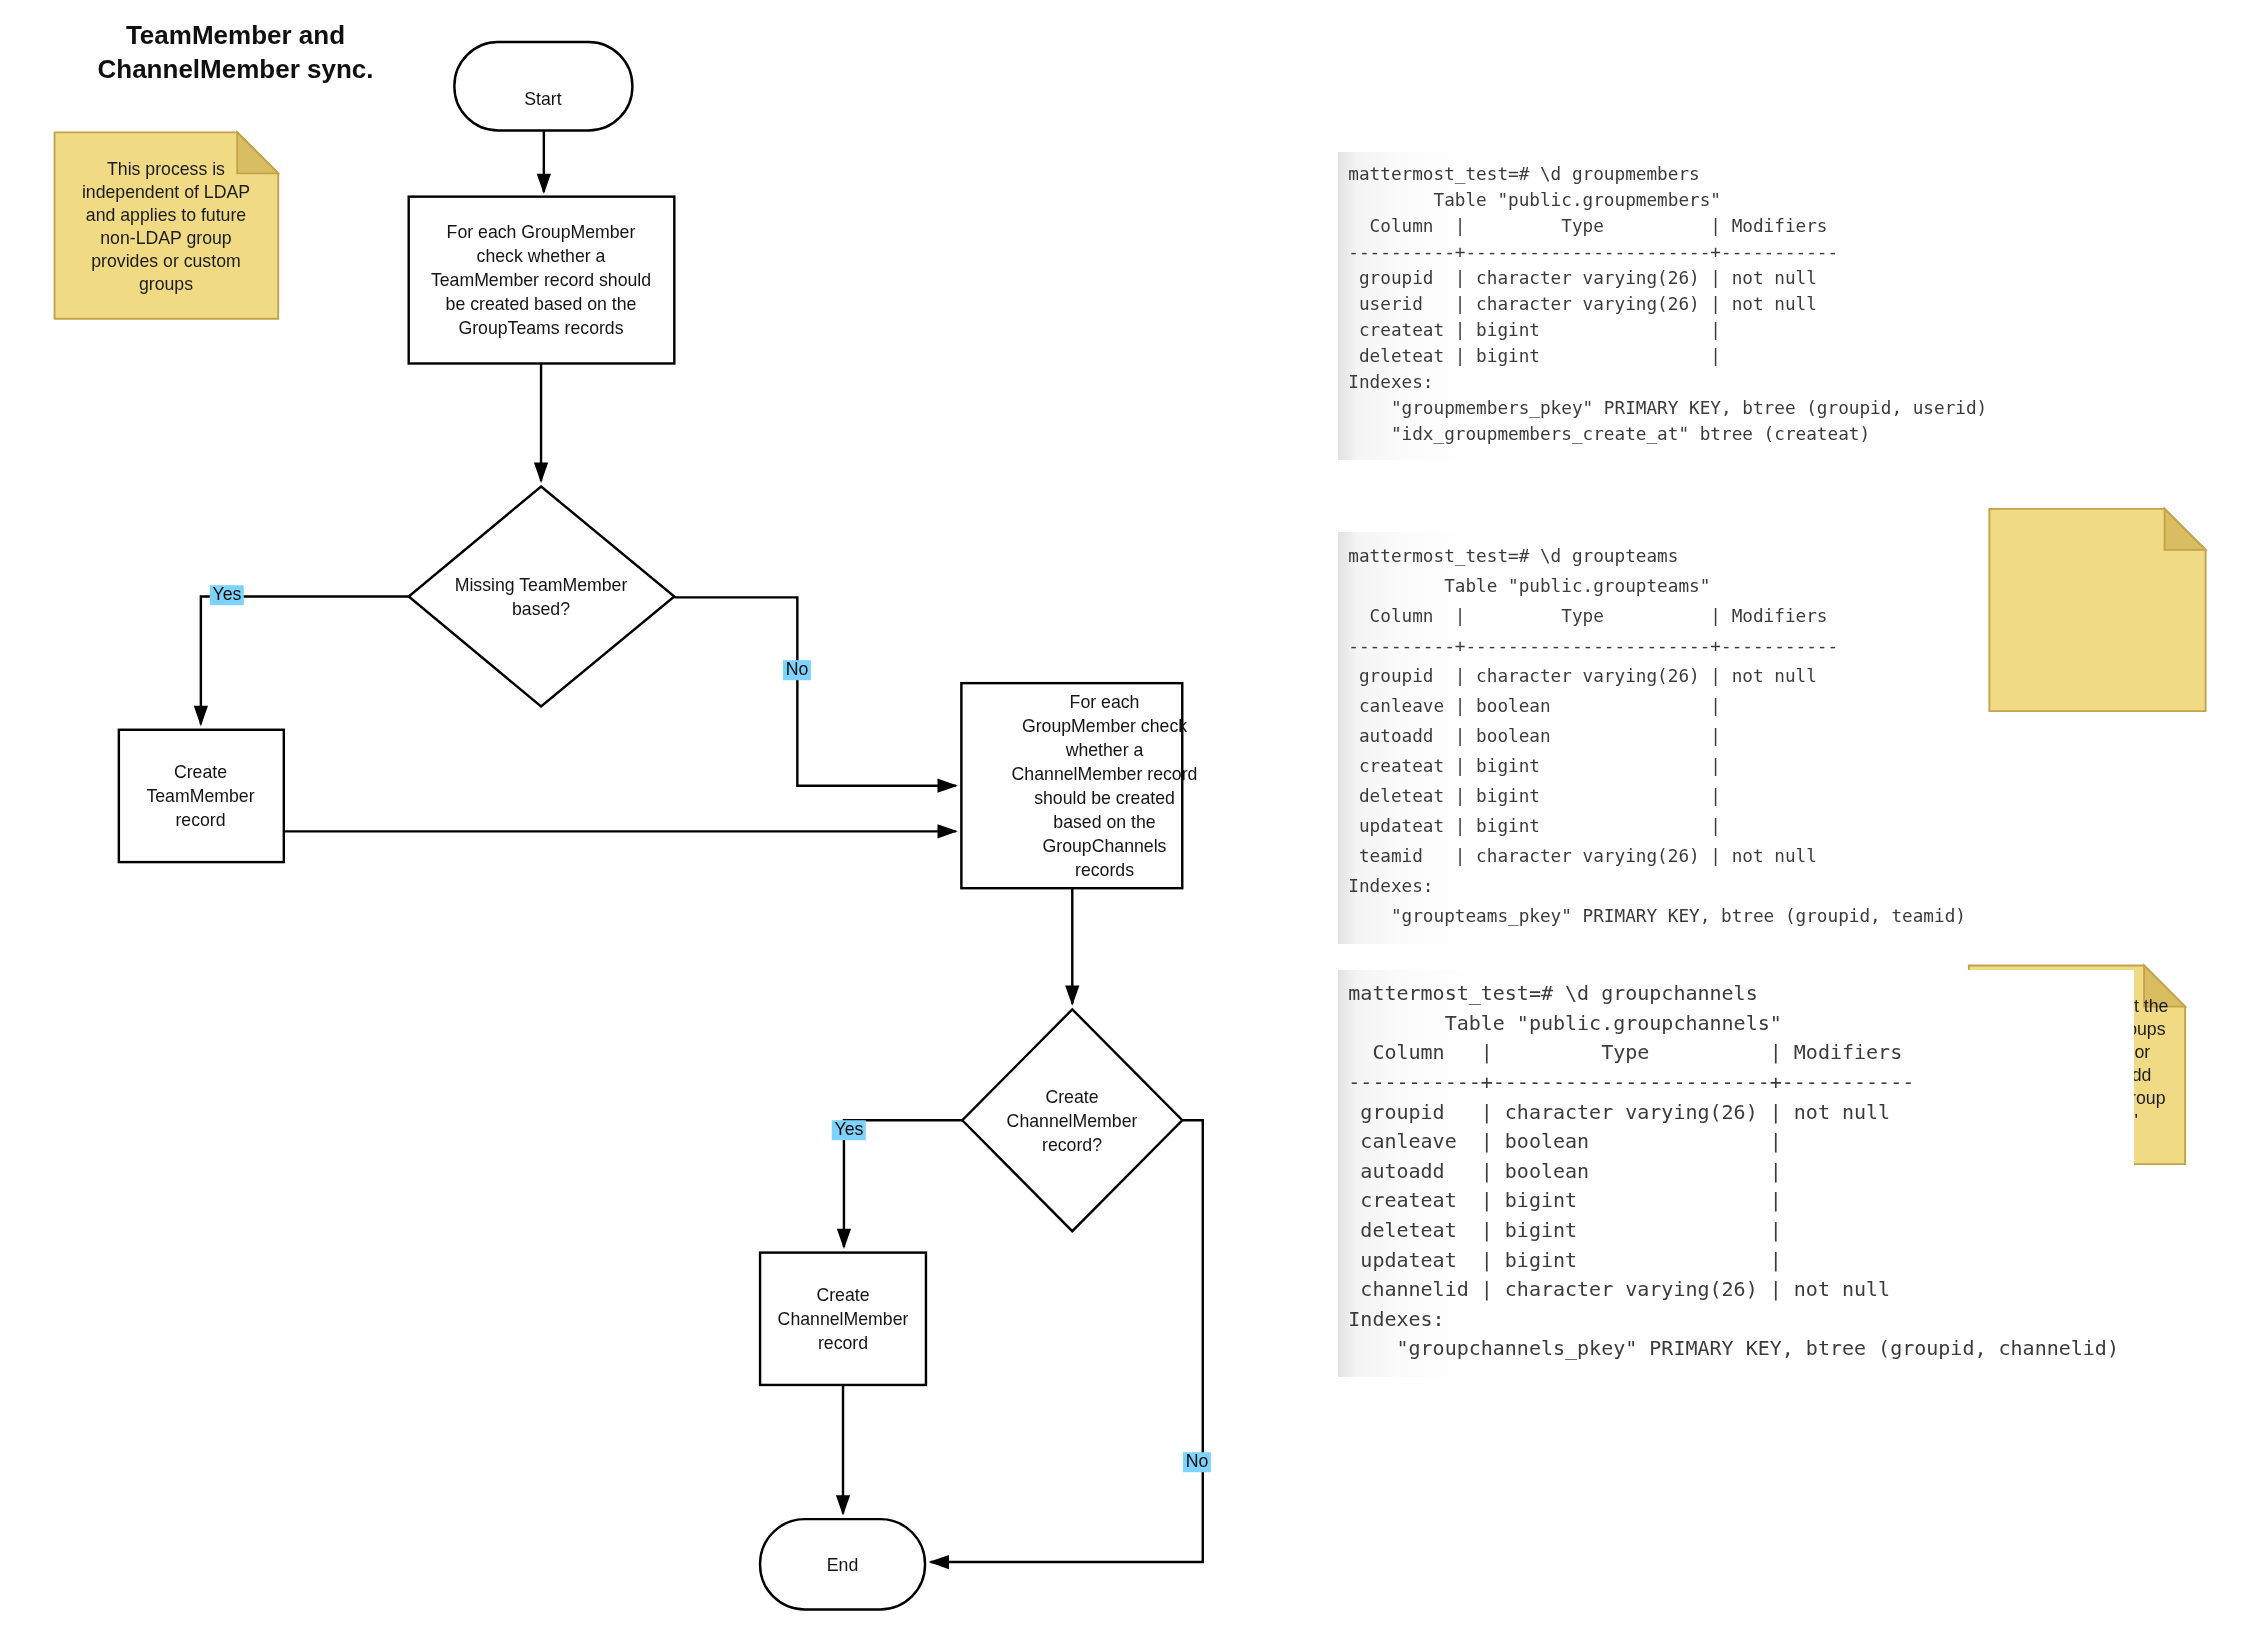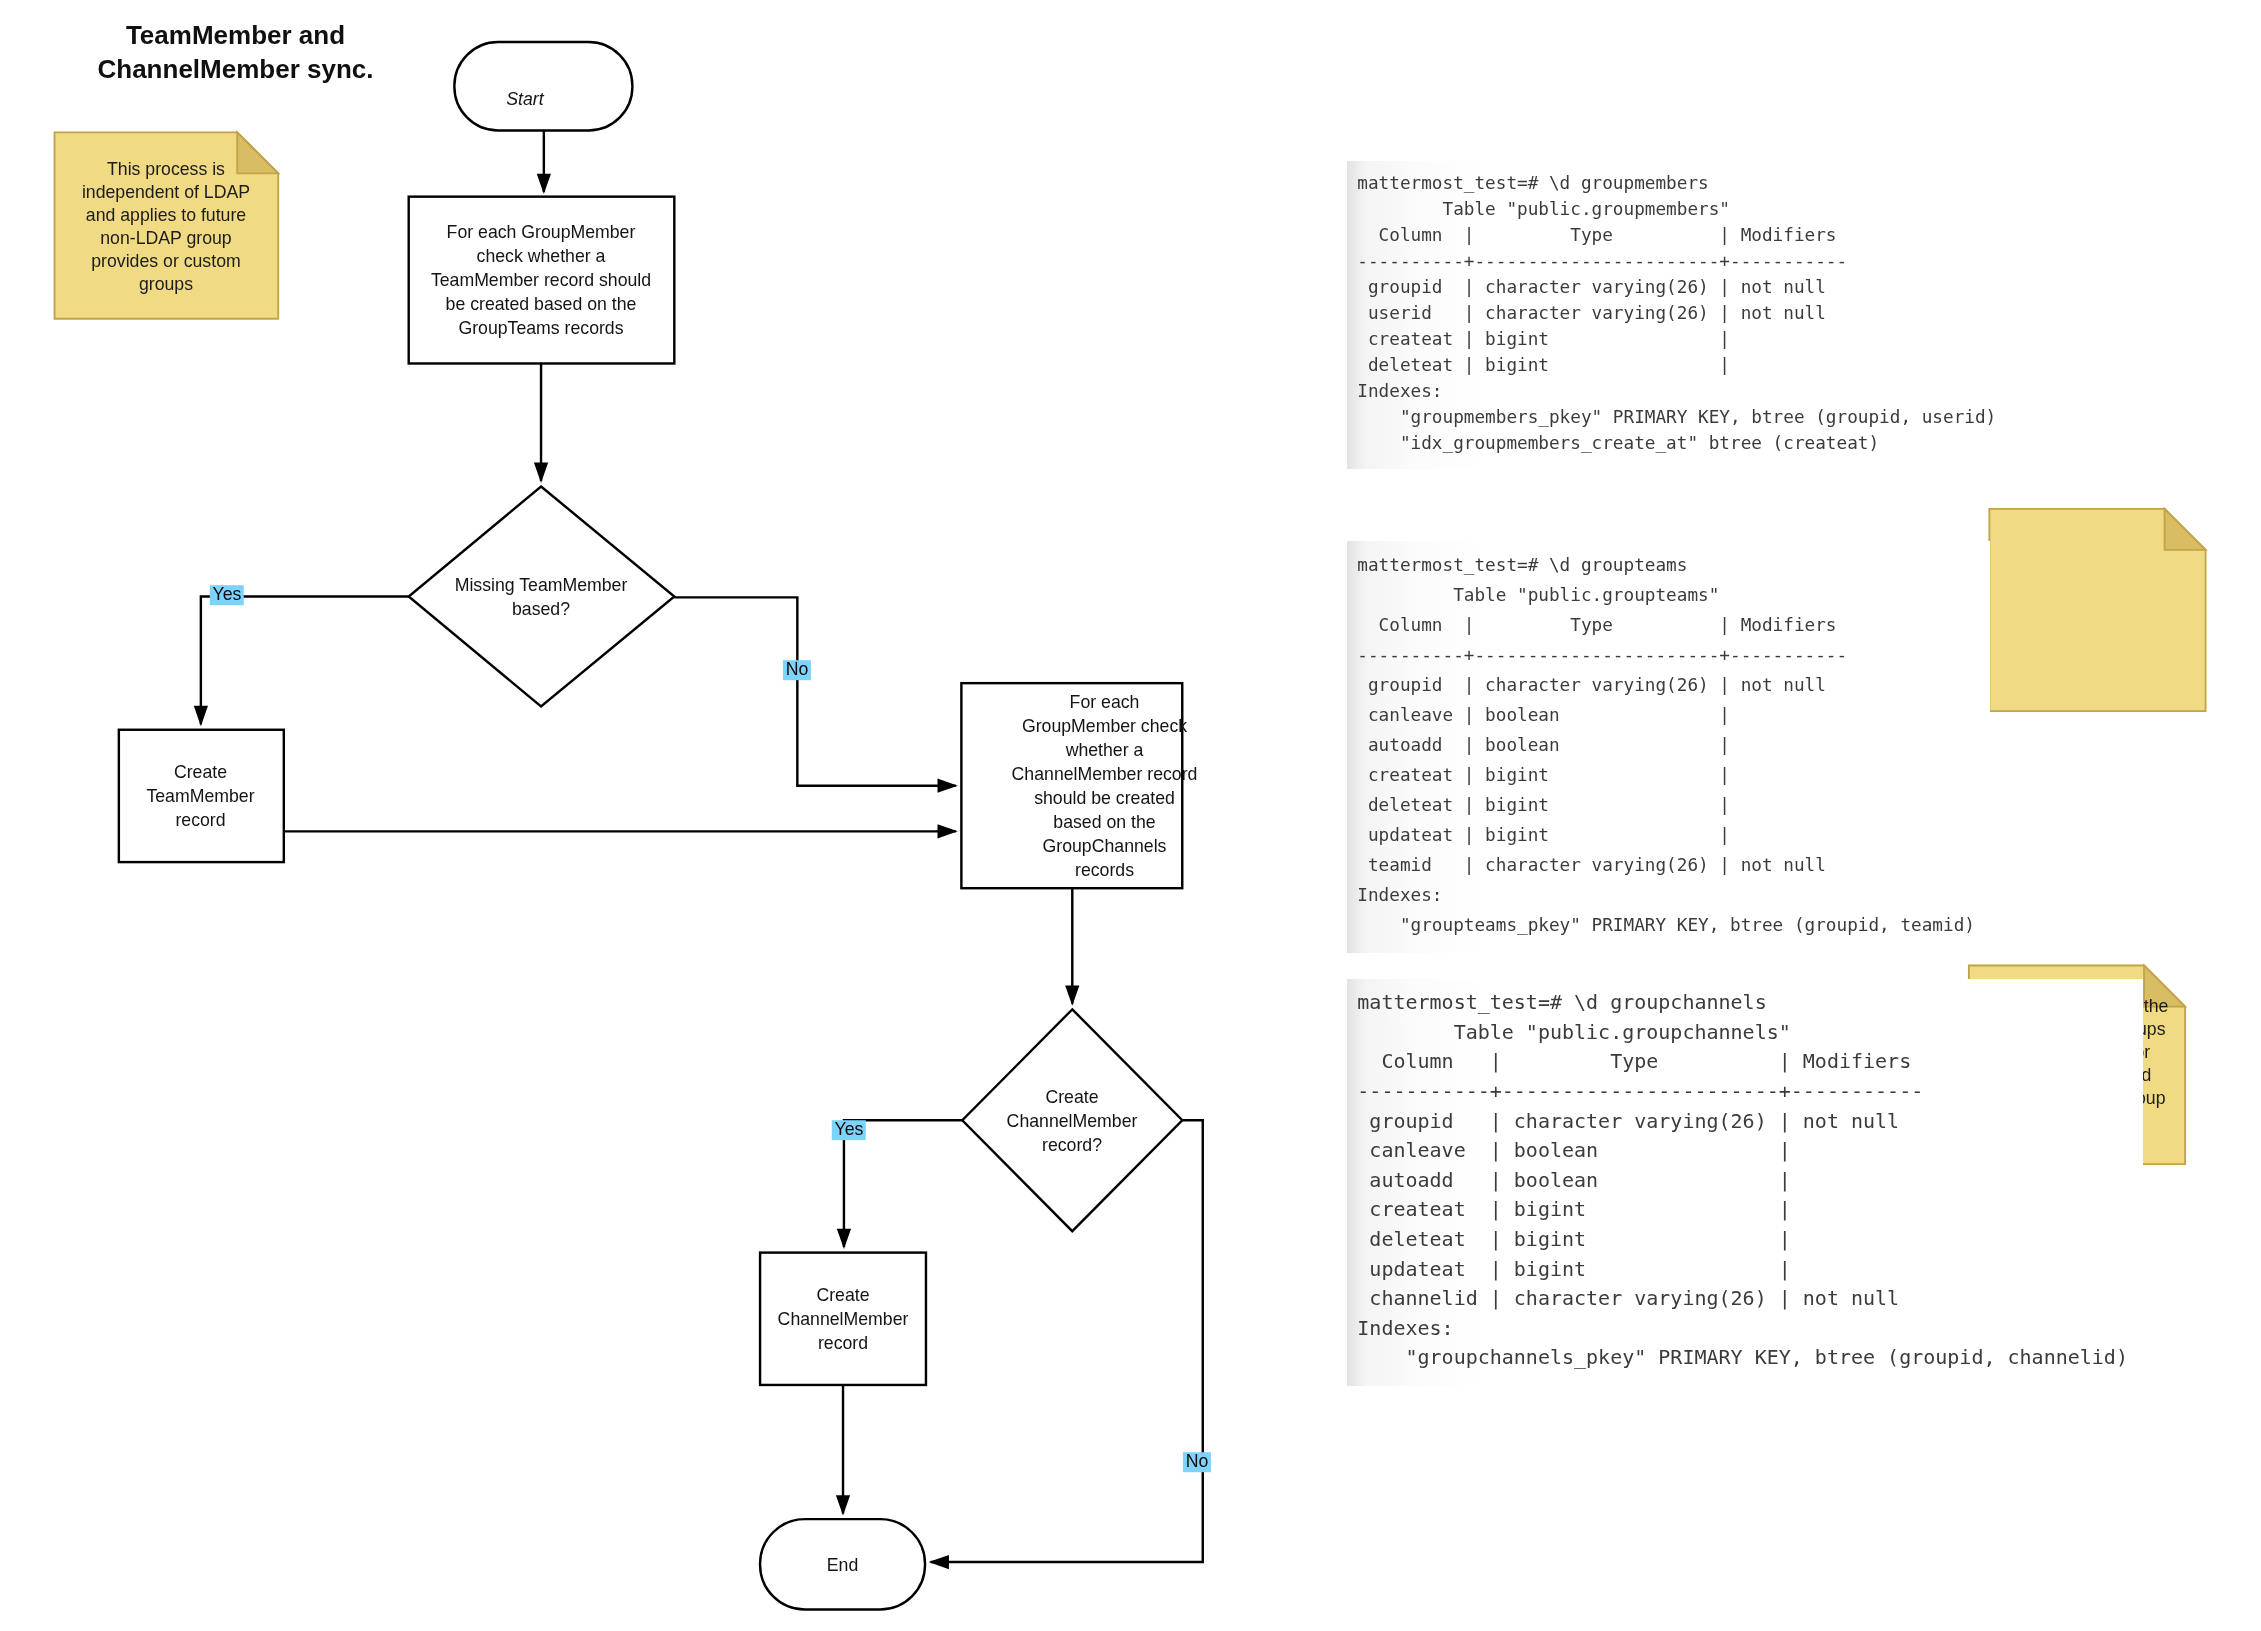--- a/index.html
+++ b/index.html
@@ -13,21 +13,21 @@
 
   .lbl{position:absolute;display:flex;align-items:center;justify-content:center;
        text-align:center;white-space:pre-line;color:#141414;}
   .flowtxt{font-size:17.7px;line-height:24px;}
   .diamondtxt{font-size:17.7px;line-height:24px;}
   .title{font-size:26px;line-height:34px;font-weight:bold;color:#101010;}
   .notetxt{font-size:17.7px;line-height:23px;color:#1c1c1c;}
   .edgelbl{position:absolute;transform:translate(-50%,-50%);background:#7dd3fc;
            font-size:17.7px;line-height:19.6px;padding:0 2.8px;color:#0c0c0c;}
 
-  pre.term{position:absolute;margin:12px;font-family:"DejaVu Sans Mono",monospace;color:#3b3b3b;
+  pre.term{position:absolute;margin:3px;font-family:"DejaVu Sans Mono",monospace;color:#3b3b3b;
            background:linear-gradient(90deg,#e2e2e2 0px,#f4f4f4 18.6px,#fbfbfb 65px,#ffffff 140px);
            padding:9.3px 15px 13px 10.3px;}
   #term-groupmembers{left:1335px;top:149px;font-size:17.7px;line-height:26px;}
   #term-groupteams  {left:1335px;top:529px;font-size:17.7px;line-height:30px;}
   #term-groupchannels{left:1335px;top:967px;font-size:20px;line-height:29.6px;}
 </style>
 </head>
 <body>
 
 <div class="canvas">
@@ -81,21 +81,21 @@
 non-LDAP group
 provides or custom
 groups</div>
   <div class="lbl notetxt" style="left:1973px;top:971px;width:209px;height:186px;">GroupChannels set the
 link between a Groups
 and Channels. For
 example "auto-add
 members of this group
 to this channel"</div>
 
-  <div class="lbl flowtxt" style="left:436px;top:42px;width:178px;height:113px;font-style:italic;">Start</div>
+  <div class="lbl flowtxt" style="left:454px;top:42px;width:178px;height:113px;">Start</div>
   <div class="lbl flowtxt" style="left:408px;top:197px;width:266px;height:165px;">For each GroupMember
 check whether a
 TeamMember record should
 be created based on the
 GroupTeams records</div>
   <div class="lbl diamondtxt" style="left:408px;top:487px;width:266px;height:220px;">Missing TeamMember
 based?</div>
   <div class="lbl flowtxt" style="left:118px;top:730px;width:165px;height:132px;">Create
 TeamMember
 record</div>

